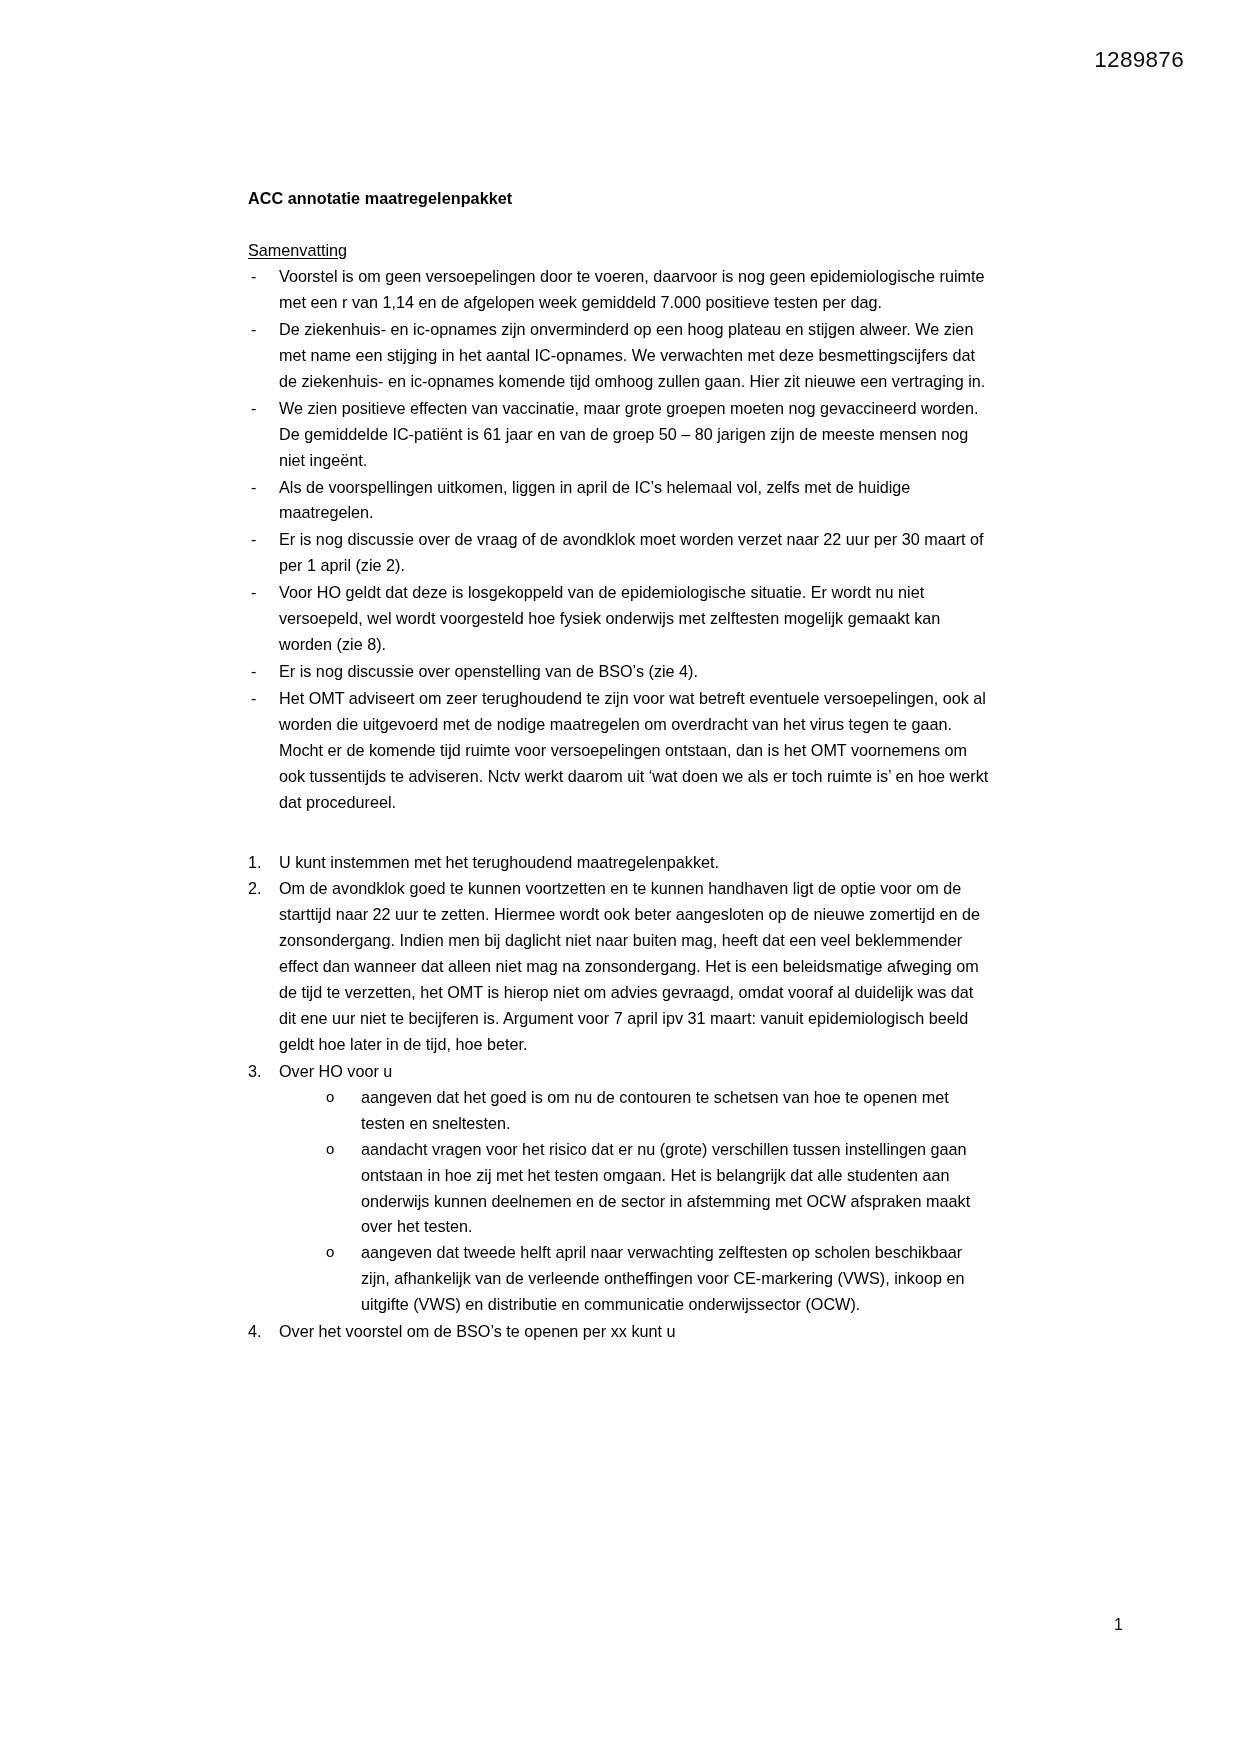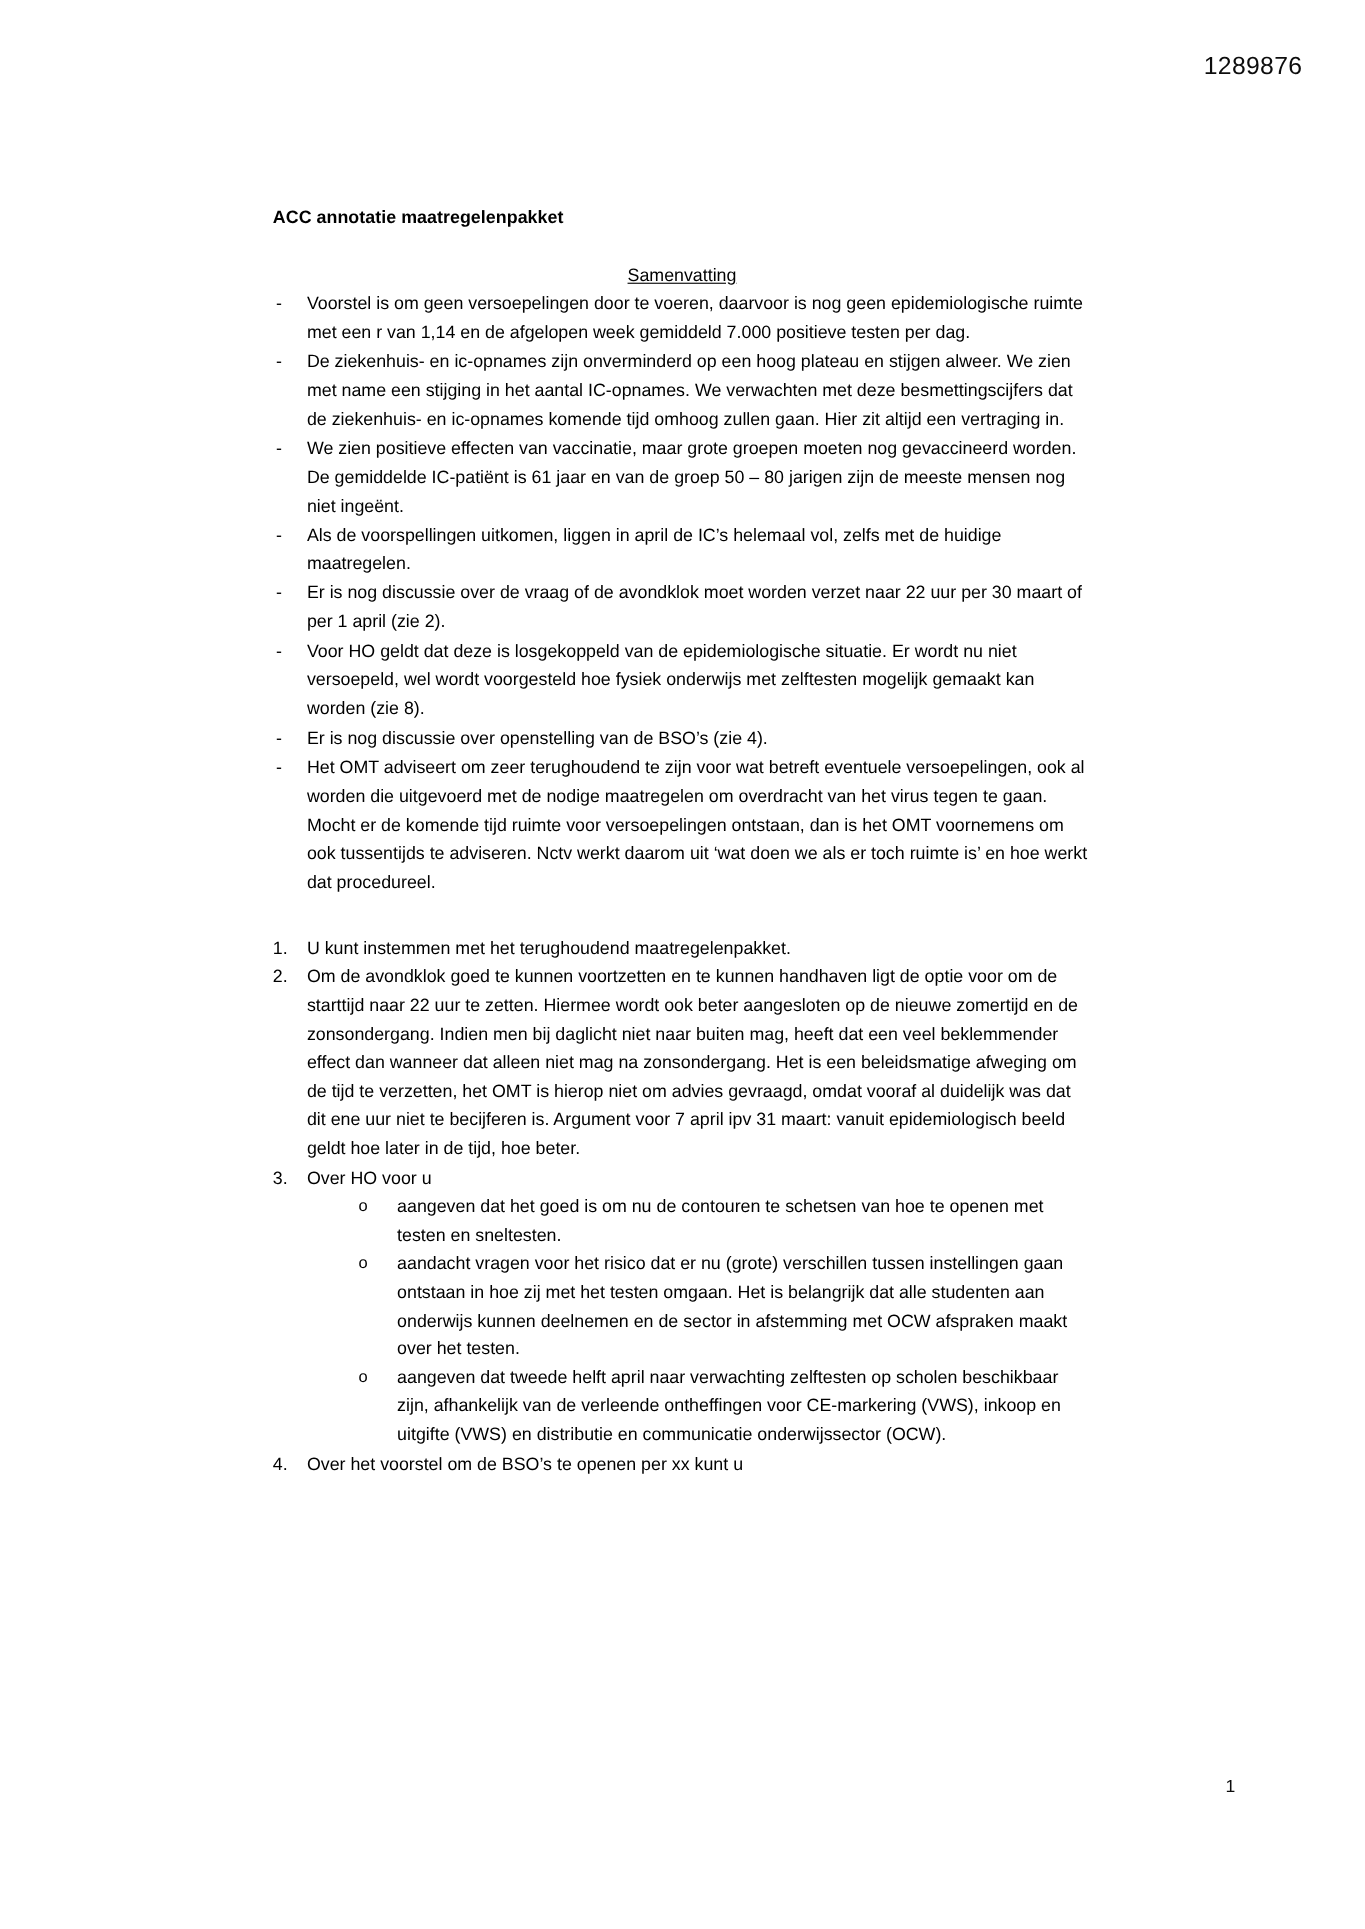--- a/index.html
+++ b/index.html
@@ -45,21 +45,20 @@
     font-size: 16.2px;
     font-weight: bold;
     letter-spacing: 0.05px;
     margin: 0 0 28px 0;
     line-height: 1.35;
   }
   .section-heading {
     font-size: 16.2px;
     margin: 0 0 2px 0;
     line-height: 1.5;
-    text-align: center;
   }
   .section-heading span.u {
     text-decoration: underline;
     text-underline-offset: 2px;
   }
   .section {
     margin-bottom: 0;
   }
   .section + .section {
     margin-top: 34px;
@@ -146,21 +145,21 @@
 
     <div class="section">
       <div class="section-heading"><span class="u">Samenvatting</span></div>
       <ul class="dash-list">
         <li>
             <span class="marker">-</span>
             <span class="item-text">Voorstel is om geen versoepelingen door te voeren, daarvoor is nog geen epidemiologische ruimte met een r van 1,14 en de afgelopen week gemiddeld 7.000 positieve testen per dag.</span>
           </li>
         <li>
             <span class="marker">-</span>
-            <span class="item-text">De ziekenhuis- en ic-opnames zijn onverminderd op een hoog plateau en stijgen alweer. We zien met name een stijging in het aantal IC-opnames.  We verwachten met deze besmettingscijfers dat de ziekenhuis- en ic-opnames komende tijd omhoog zullen gaan. Hier zit altijd een vertraging in.</span>
+            <span class="item-text">De ziekenhuis- en ic-opnames zijn onverminderd op een hoog plateau en stijgen alweer. We zien met name een stijging in het aantal IC-opnames.  We verwachten met deze besmettingscijfers dat de ziekenhuis- en ic-opnames komende tijd omhoog zullen gaan. Hier zit nieuwe een vertraging in.</span>
           </li>
         <li>
             <span class="marker">-</span>
             <span class="item-text">We zien positieve effecten van vaccinatie, maar grote groepen moeten nog gevaccineerd worden. De gemiddelde IC-patiënt is 61 jaar en van de groep 50 – 80 jarigen zijn de meeste mensen nog niet ingeënt.</span>
           </li>
         <li>
             <span class="marker">-</span>
             <span class="item-text">Als de voorspellingen uitkomen, liggen in april de IC’s helemaal vol, zelfs met de huidige maatregelen.</span>
           </li>
         <li>

